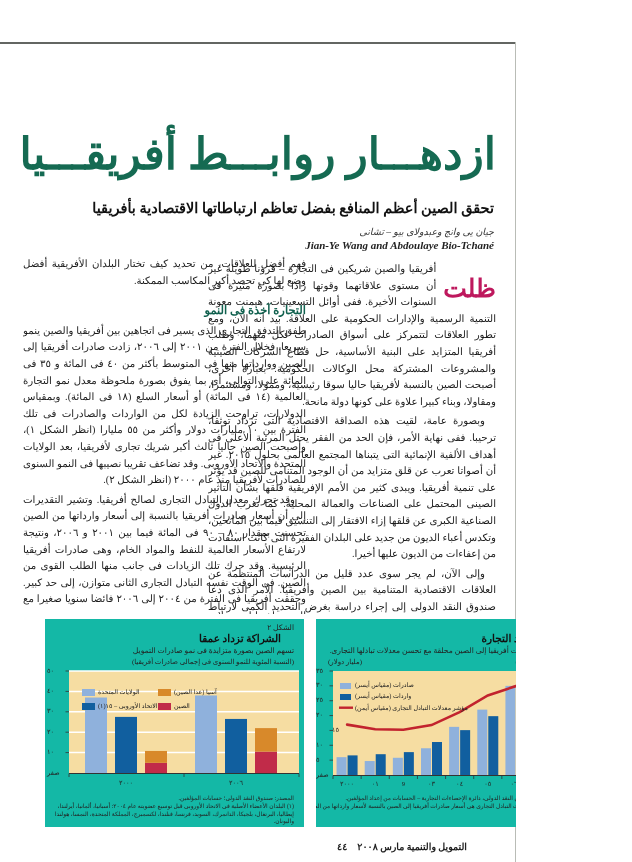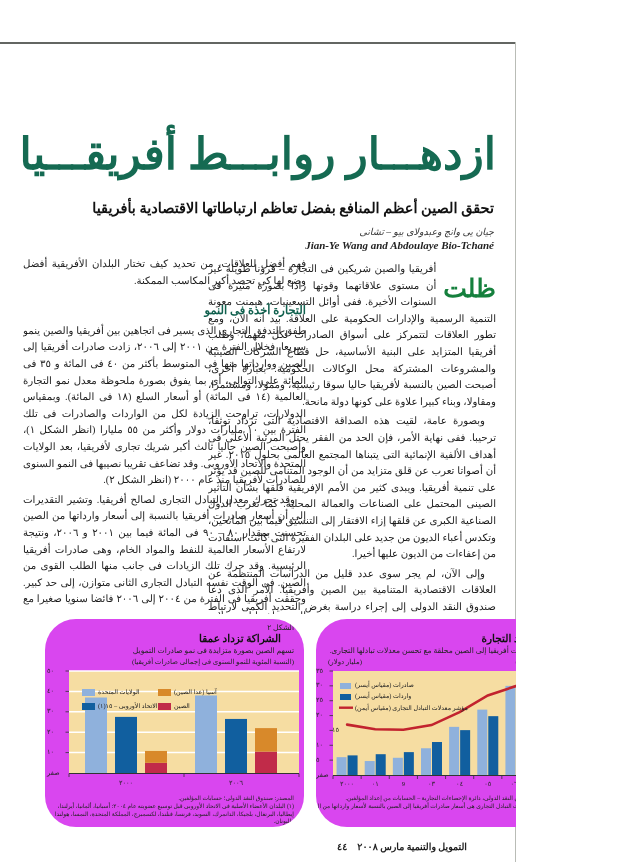--- a/index.html
+++ b/index.html
@@ -31,29 +31,29 @@
     direction:ltr;font-size:11px;font-style:italic;font-weight:600;color:#222;
   }
 
   
   .col{position:absolute;font-size:10.2px;line-height:16.6px;text-align:justify;overflow:hidden;}
   .col p{margin:0 0 3px 0;}
   .col p.indent{text-indent:11px;}
   .col-right{top:219px;right:20px;width:288px;height:352px;}
   .col-left{top:214px;left:23px;width:283px;height:358px;}
   .dropword{
-    float:right;color:#15803d;font-weight:bold;font-size:25px;line-height:26px;
+    float:right;color:#be185d;font-weight:bold;font-size:25px;line-height:26px;
     margin:15px 0 2px 7px;
   }
   .section-heading{
     color:#11614f;font-weight:bold;font-size:11.5px;margin:13px 0 4px 0;
   }
 
   
-  .figure-panel{position:absolute;top:577px;height:208px;background:#d946ef;overflow:hidden;border-radius:31px;}
+  .figure-panel{position:absolute;top:577px;height:208px;background:#14b8a6;overflow:hidden;}
   .panel-fig2{left:45px;width:259px;}
   .panel-fig1{left:316px;width:248px;}
   .fig-label{position:absolute;top:4px;right:10px;font-size:7.5px;color:#222;}
   .fig-title{position:absolute;top:13px;right:23px;font-size:10.5px;font-weight:bold;color:#111;}
   .fig-subtitle{position:absolute;top:27px;right:10px;left:4px;font-size:7.6px;color:#222;text-align:right;white-space:nowrap;}
   .fig-unit{position:absolute;top:39px;font-size:7px;color:#222;white-space:nowrap;}
   .fig-unit.u-right{right:10px;}
   .fig-unit.u-left{left:12px;direction:rtl;}
   .fig-source,.fig-note{
     position:absolute;right:10px;left:6px;font-size:5.9px;line-height:7.6px;

